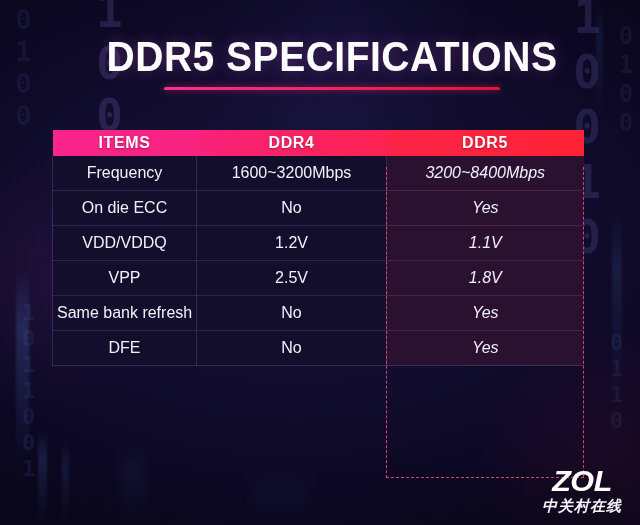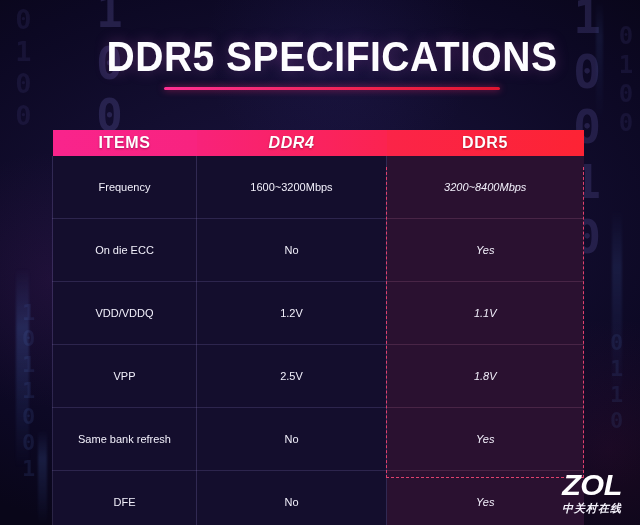--- a/index.html
+++ b/index.html
@@ -120,27 +120,27 @@
     font-weight: 700;
     font-size: 16px;
     letter-spacing: 0.6px;
     color: #ffffff;
     text-align: center;
     vertical-align: middle;
     border: none;
     text-shadow: 0 1px 2px rgba(80,0,30,0.45);
   }
   th.h-items { background: linear-gradient(90deg, #f9248c 0%, #f8237f 100%); border-right: 1px solid rgba(60,5,35,0.55); }
-  th.h-ddr4  { background: linear-gradient(90deg, #f8227a 0%, #fb2350 100%); border-right: 1px solid rgba(60,5,35,0.55); font-style: italic; }
+  th.h-ddr4  { background: linear-gradient(90deg, #f8227a 0%, #fb2350 100%); border-right: 1px solid rgba(60,5,35,0.55); }
   th.h-ddr5  { background: linear-gradient(90deg, #fb2448 0%, #fd2334 100%); }
 
   #spec-table tbody td {
     height: 34px;
-    padding: 14px 4px;
-    font-size: 11px;
+    padding: 0 4px;
+    font-size: 16px;
     color: #f2f0fb;
     text-align: center;
     vertical-align: middle;
     background: #140e2d;
     border-right: 1px solid rgba(118,106,170,0.30);
     border-bottom: 1px solid rgba(118,106,170,0.26);
     white-space: nowrap;
   }
   #spec-table tbody tr td:first-child {
     border-left: 1px solid rgba(118,106,170,0.30);
@@ -180,21 +180,21 @@
   #zol-mark {
     font-family: "Liberation Sans Narrow", "Liberation Sans", sans-serif;
     font-weight: 700;
     font-size: 30px;
     letter-spacing: -0.5px;
     color: #ffffff;
     transform: scaleX(1.02);
   }
   #zol-sub {
     margin-top: 3px;
-    font-size: 11px;
+    font-size: 15px;
     font-weight: 700;
     letter-spacing: 1px;
     color: #f3f1fa;
     font-family: "DejaVu Sans", sans-serif;
   }
 </style>
 </head>
 <body>
 
 <div id="stage">

